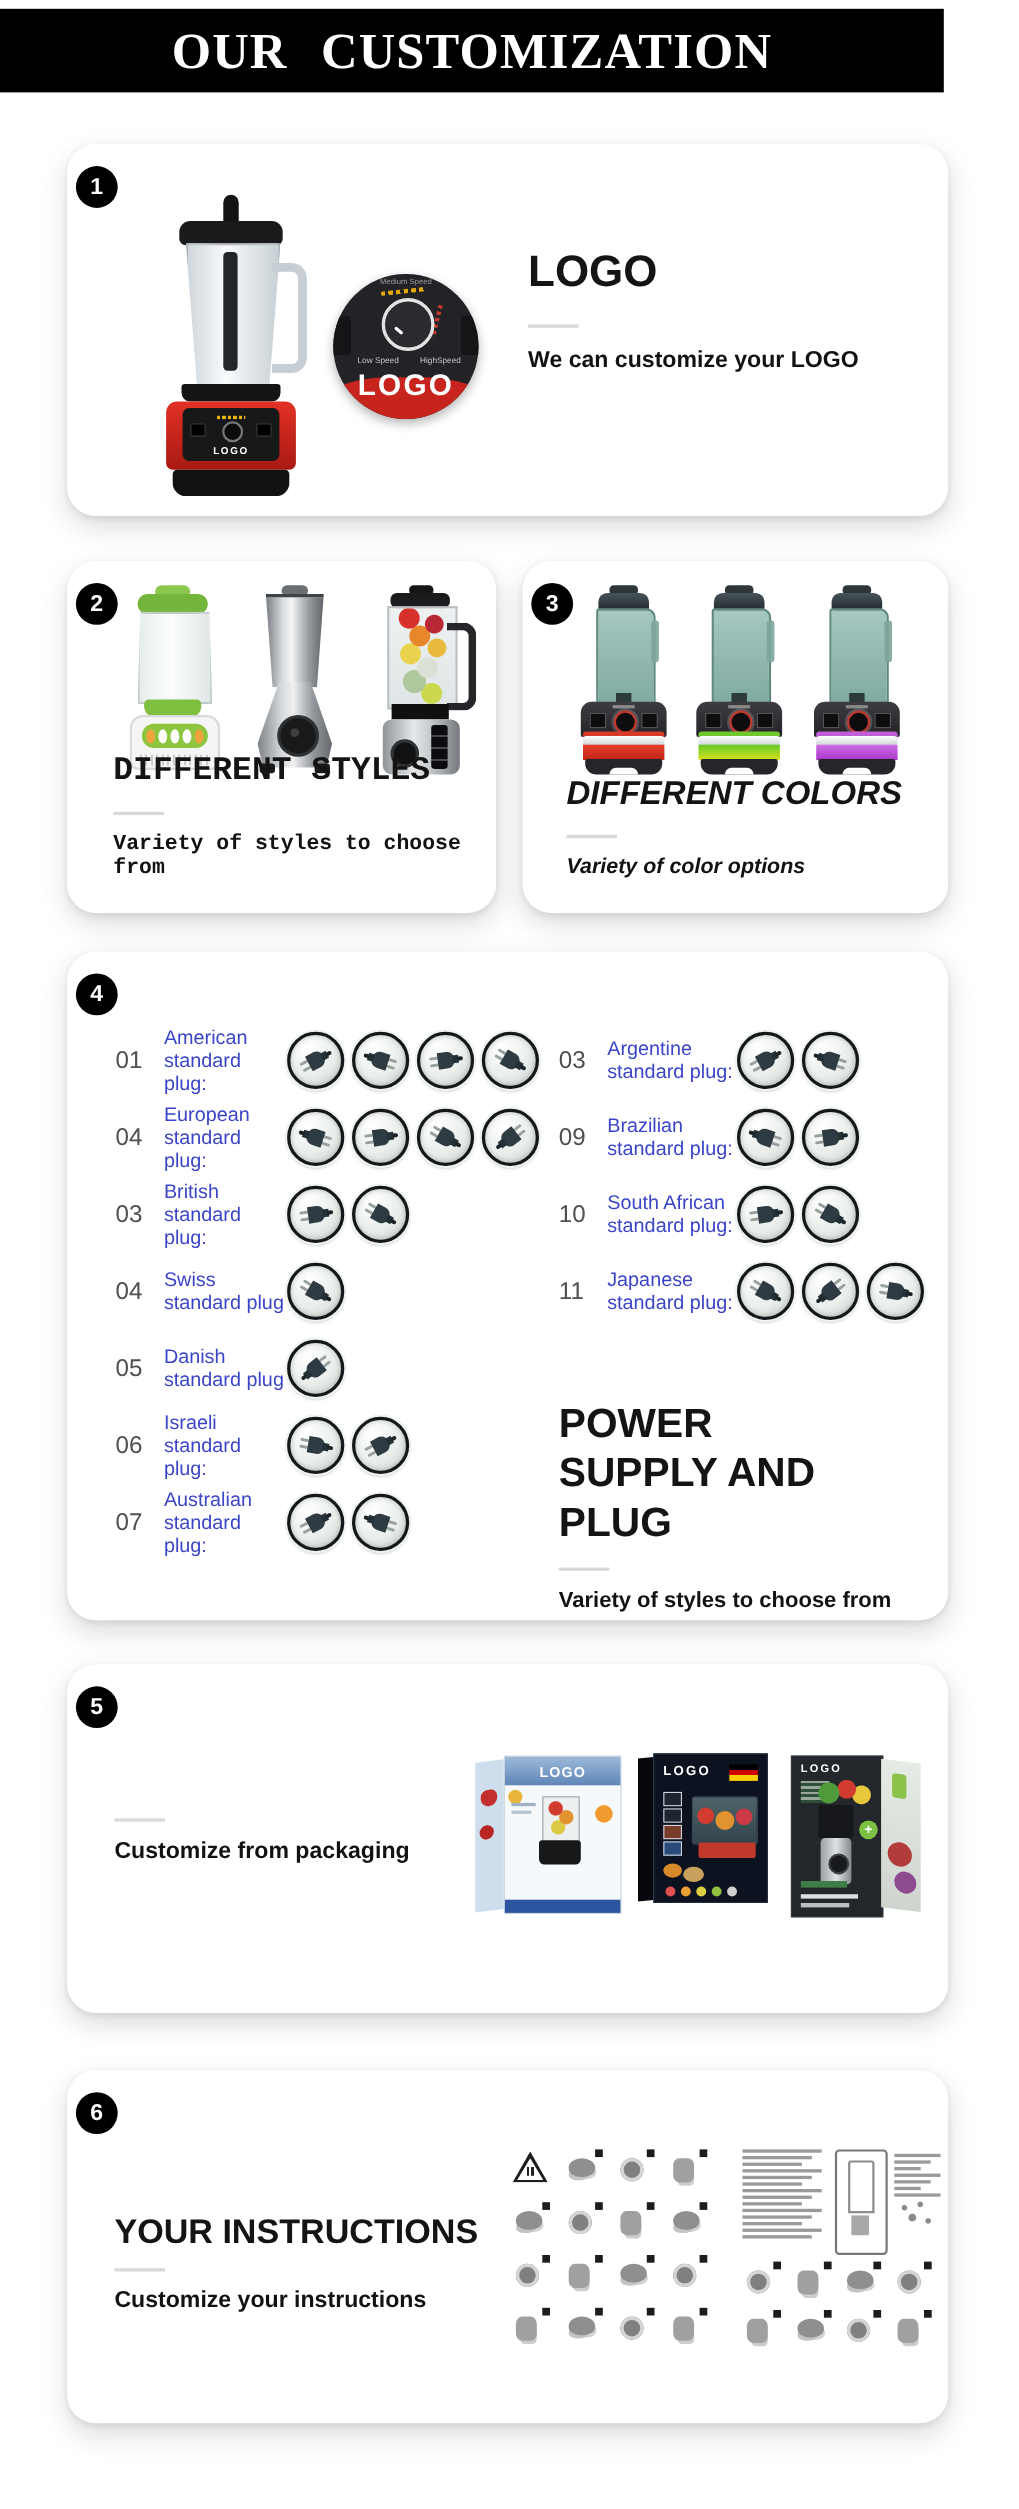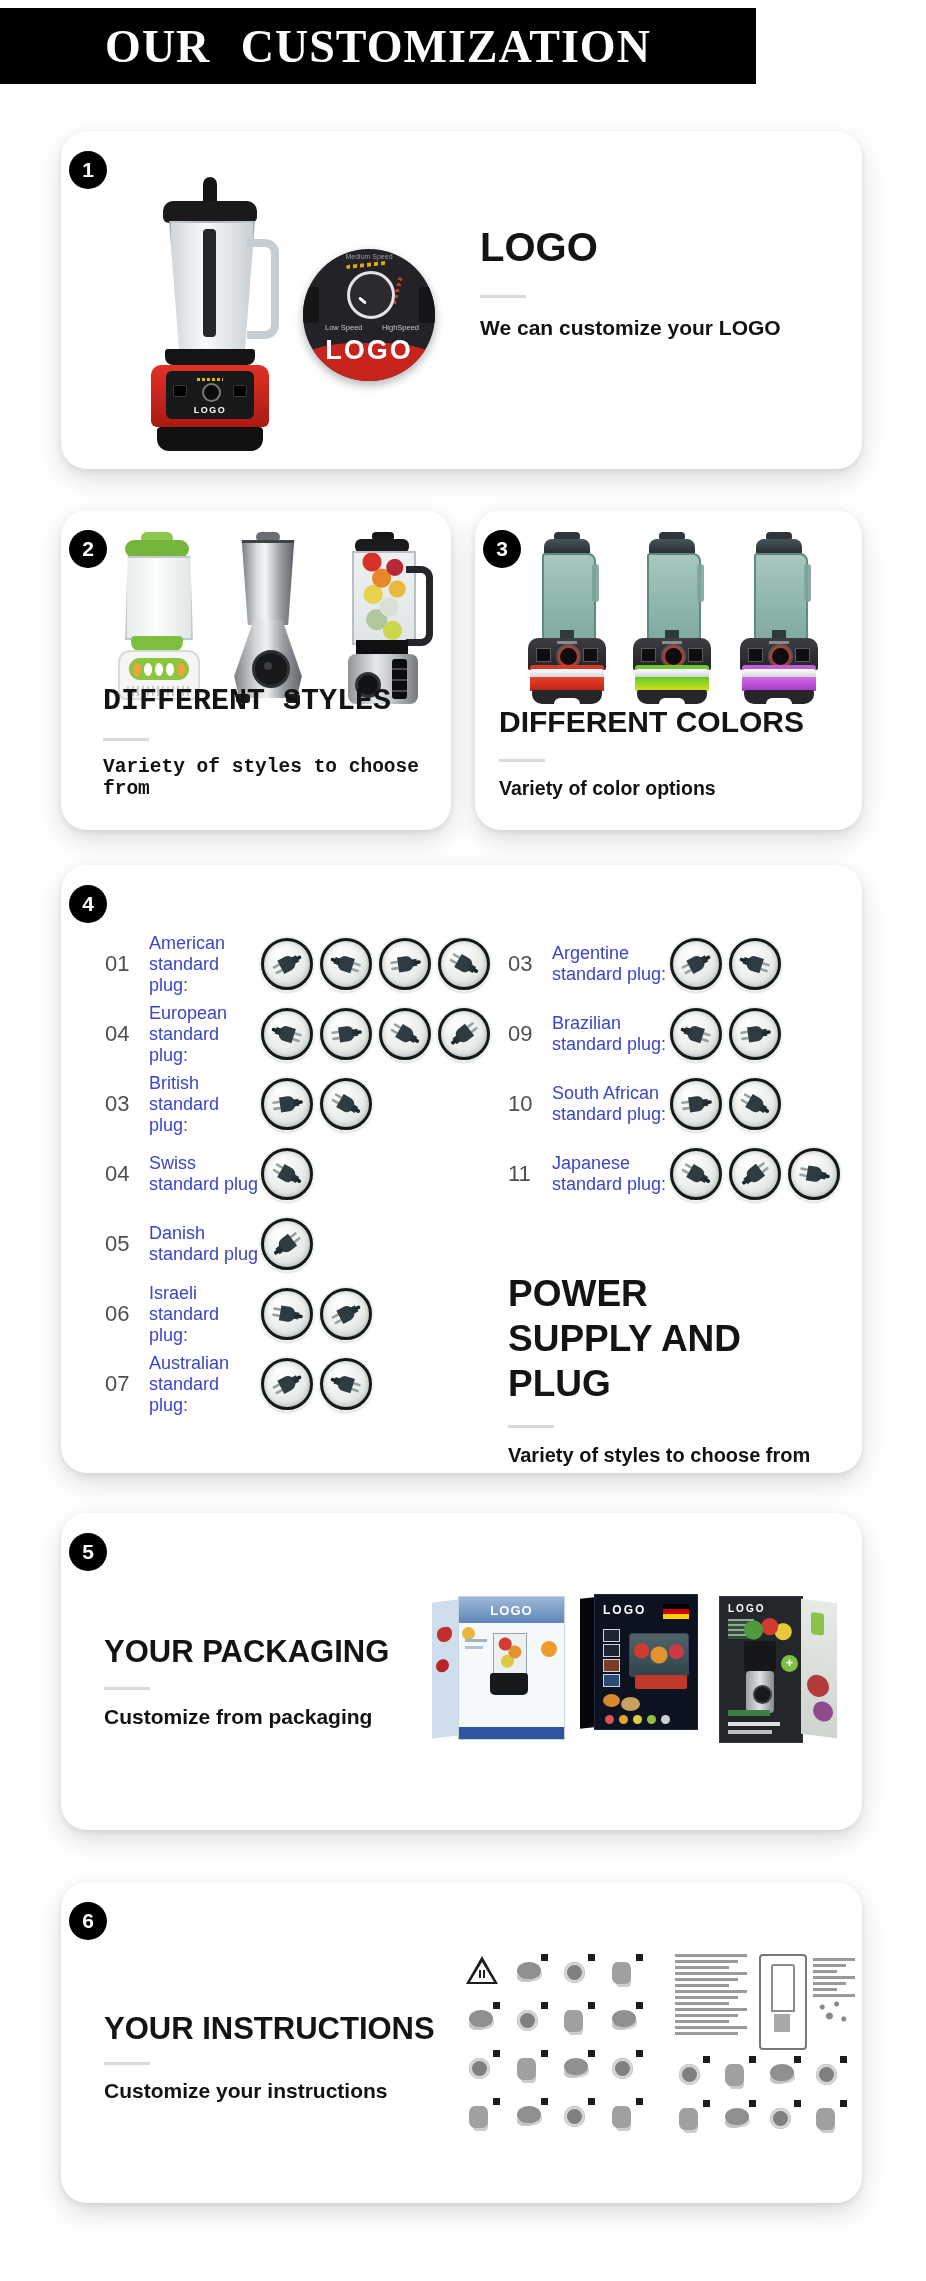--- a/index.html
+++ b/index.html
@@ -1,21 +1,21 @@
 <!DOCTYPE html>
 <html><head>
 <meta charset="utf-8">
 <style>
   html,body{margin:0;padding:0;}
   body{
     width:926px;height:2281px;position:relative;background:#fff;
     font-family:"Liberation Sans", sans-serif;color:#141414;overflow:hidden;
   }
   
-  .header-bar{position:absolute;left:0;top:8px;width:756px;height:76px;background:#000;
+  .header-bar{position:absolute;left:0;top:8px;width:858px;height:76px;background:#000;
     display:flex;align-items:center;justify-content:center;}
   .header-title{color:#fff;font-family:"Liberation Serif", serif;font-weight:700;
     font-size:46px;letter-spacing:1px;word-spacing:18px;}
   
   .card{position:absolute;background:#fff;border-radius:26px;
     box-shadow:0 10px 26px rgba(0,0,0,.14), 0 2px 6px rgba(0,0,0,.08);}
   #card1{left:61px;top:131px;width:801px;height:338px;}
   #card2{left:61px;top:510px;width:390px;height:320px;}
   #card3{left:475px;top:510px;width:387px;height:320px;}
   #card4{left:61px;top:865px;width:801px;height:608px;}
@@ -28,21 +28,21 @@
   .h-big{font-weight:700;font-size:40px;line-height:56px;color:#141414;margin:0;}
   .h-med{font-weight:700;font-size:30px;line-height:34px;color:#141414;margin:0;}
   .sub{font-weight:700;font-size:21px;color:#121212;}
   .sub-s{font-weight:700;font-size:19.5px;color:#121212;}
   
   .c1-text{position:absolute;left:419px;top:88px;width:370px;}
   .c1-text .divider{margin:20px 0 18px 0;}
   
   .c23-text{position:absolute;bottom:30px;}
   #card2 .c23-text{left:42px;font-family:Liberation Mono, monospace;}
-  #card3 .c23-text{left:24px;}
+  #card3 .c23-text{left:40px;font-style:italic;}
   .c23-text .divider{margin:20px 0 15px 0;}
   
   .blender1{position:absolute;left:84px;top:46px;width:130px;height:276px;}
   .blender1 *{position:absolute;}
   .b1-pusher{left:58px;top:0;width:14px;height:30px;background:#141414;border-radius:7px 7px 3px 3px;}
   .b1-lid{left:18px;top:24px;width:94px;height:22px;background:#1a1a1c;border-radius:10px 10px 6px 6px;}
   .b1-jar{left:24px;top:44px;width:82px;height:130px;border:2px solid #aab2b8;border-top:none;
     background:linear-gradient(90deg,rgba(205,212,217,.95),rgba(246,249,251,.7) 42%,rgba(198,206,211,.95));
     clip-path:polygon(0 0,100% 0,88% 100%,12% 100%);}
   .b1-col{left:58px;top:52px;width:13px;height:108px;background:#23262a;border-radius:4px;}
@@ -775,21 +775,20 @@
     <h3>POWER</h3>
     <h3>SUPPLY AND PLUG</h3>
     <div class="divider"></div>
     <div class="sub" style="font-size:20px;">Variety of styles to choose from</div>
   </div>
 </div>
 
 <div class="card" id="card5">
   <div class="badge">5</div>
   <div style="position:absolute;left:43px;top:122px;">
-    <h2 class="h-med" style="font-size:31px;">YOUR PACKAGING</h2>
     <div class="divider" style="margin:18px 0 15px 0;"></div>
     <div class="sub">Customize from packaging</div>
   </div>
 
   <div class="box box1">
     <div class="box1-side">
         <div class="box1-berry1"></div>
         <div class="box1-berry2"></div>
       </div>
     <div class="box1-front">

